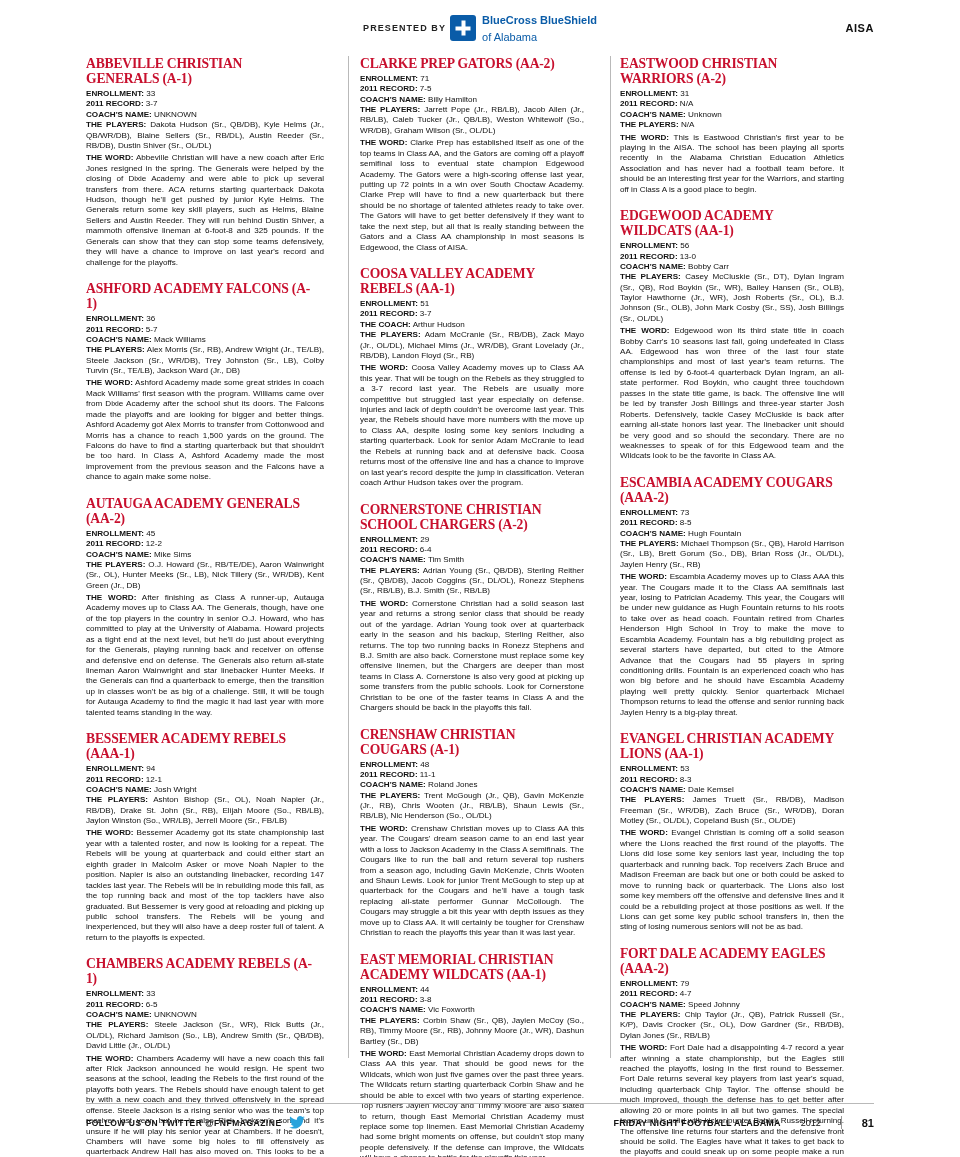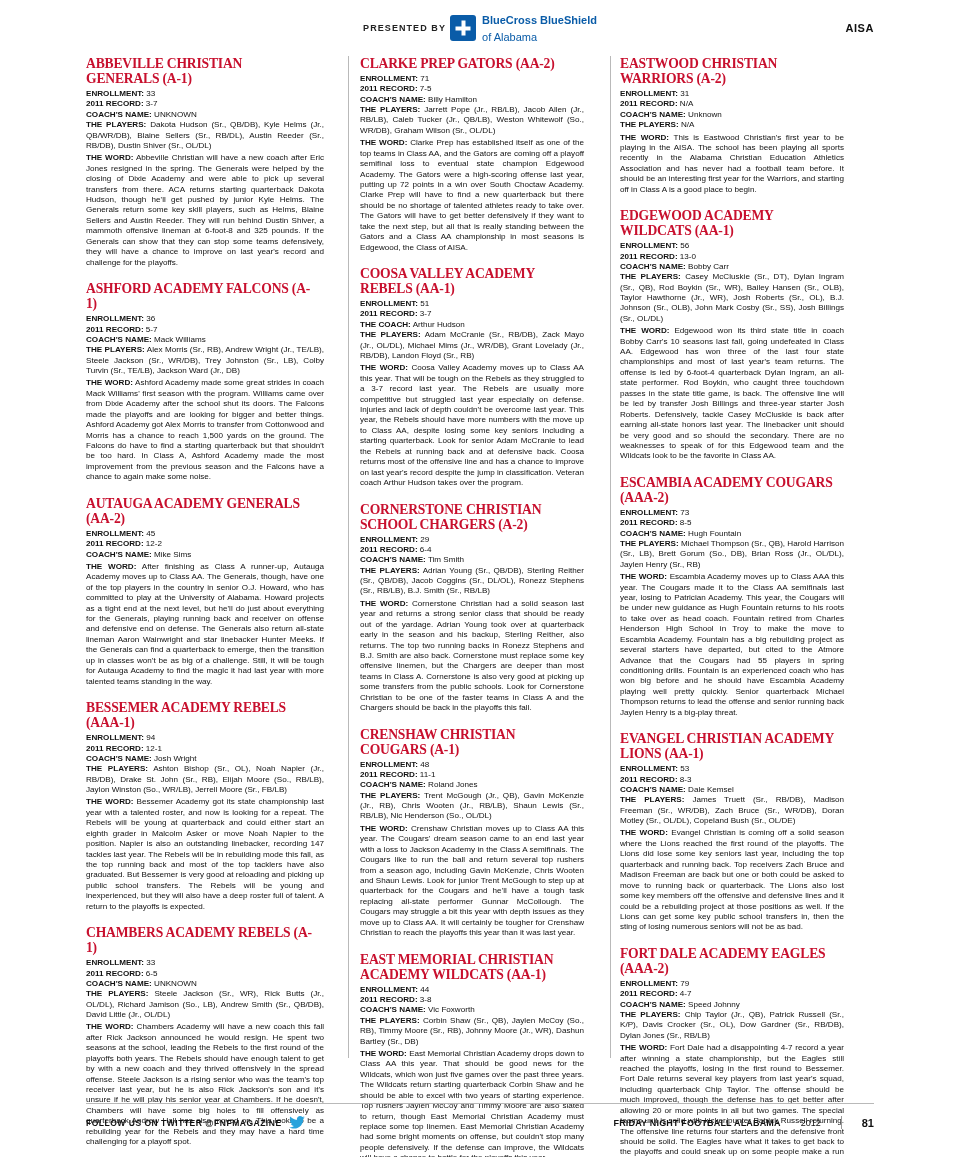--- a/index.html
+++ b/index.html
@@ -219,20 +219,21 @@
         <p class="kv"><span class="label">COACH'S NAME:</span> <span>Mack Williams</span></p>
         <p class="kv"><span class="label">THE PLAYERS:</span> <span>Alex Morris (Sr., RB), Andrew Wright (Jr., TE/LB), Steele Jackson (Sr., WR/DB), Trey Johnston (Sr., LB), Colby Turvin (Sr., TE/LB), Jackson Ward (Jr., DB)</span></p>
         <p class="word"><span class="label">THE WORD:</span> <span>Ashford Academy made some great strides in coach Mack Williams' first season with the program. Williams came over from Dixie Academy after the school shut its doors. The Falcons made the playoffs and are looking for bigger and better things. Ashford Academy got Alex Morris to transfer from Cottonwood and Morris has a chance to reach 1,500 yards on the ground. The Falcons do have to find a starting quarterback but that shouldn't be too hard. In Class A, Ashford Academy made the most improvement from the previous season and the Falcons have a chance to again make some noise.</span></p>
       </div>
 
       <div class="team">
         <h2 class="team-name">AUTAUGA ACADEMY GENERALS (AA-2)</h2>
         <p class="kv"><span class="label">ENROLLMENT:</span> <span>45</span></p>
         <p class="kv"><span class="label">2011 RECORD:</span> <span>12-2</span></p>
         <p class="kv"><span class="label">COACH'S NAME:</span> <span>Mike Sims</span></p>
+        <p class="kv"><span class="label">THE PLAYERS:</span> <span>O.J. Howard (Sr., RB/TE/DE), Aaron Wainwright (Sr., OL), Hunter Meeks (Sr., LB), Nick Tillery (Sr., WR/DB), Kent Green (Jr., DB)</span></p>
         <p class="word"><span class="label">THE WORD:</span> <span>After finishing as Class A runner-up, Autauga Academy moves up to Class AA. The Generals, though, have one of the top players in the country in senior O.J. Howard, who has committed to play at the University of Alabama. Howard projects as a tight end at the next level, but he'll do just about everything for the Generals, playing running back and receiver on offense and defensive end on defense. The Generals also return all-state lineman Aaron Wainwright and star linebacker Hunter Meeks. If the Generals can find a quarterback to emerge, then the transition up in classes won't be as big of a challenge. Still, it will be tough for Autauga Academy to find the magic it had last year with more talented teams standing in the way.</span></p>
       </div>
 
       <div class="team">
         <h2 class="team-name">BESSEMER ACADEMY REBELS (AAA-1)</h2>
         <p class="kv"><span class="label">ENROLLMENT:</span> <span>94</span></p>
         <p class="kv"><span class="label">2011 RECORD:</span> <span>12-1</span></p>
         <p class="kv"><span class="label">COACH'S NAME:</span> <span>Josh Wright</span></p>
         <p class="kv"><span class="label">THE PLAYERS:</span> <span>Ashton Bishop (Sr., OL), Noah Napier (Jr., RB/DB), Drake St. John (Sr., RB), Elijah Moore (So., RB/LB), Jaylon Winston (So., WR/LB), Jerrell Moore (Sr., FB/LB)</span></p>
         <p class="word"><span class="label">THE WORD:</span> <span>Bessemer Academy got its state championship last year with a talented roster, and now is looking for a repeat. The Rebels will be young at quarterback and could either start an eighth grader in Malcolm Asker or move Noah Napier to the position. Napier is also an outstanding linebacker, recording 147 tackles last year. The Rebels will be in rebuilding mode this fall, as the top running back and most of the top tacklers have also graduated. But Bessemer is very good at reloading and picking up public school transfers. The Rebels will be young and inexperienced, but they will also have a deep roster full of talent. A return to the playoffs is expected.</span></p>

